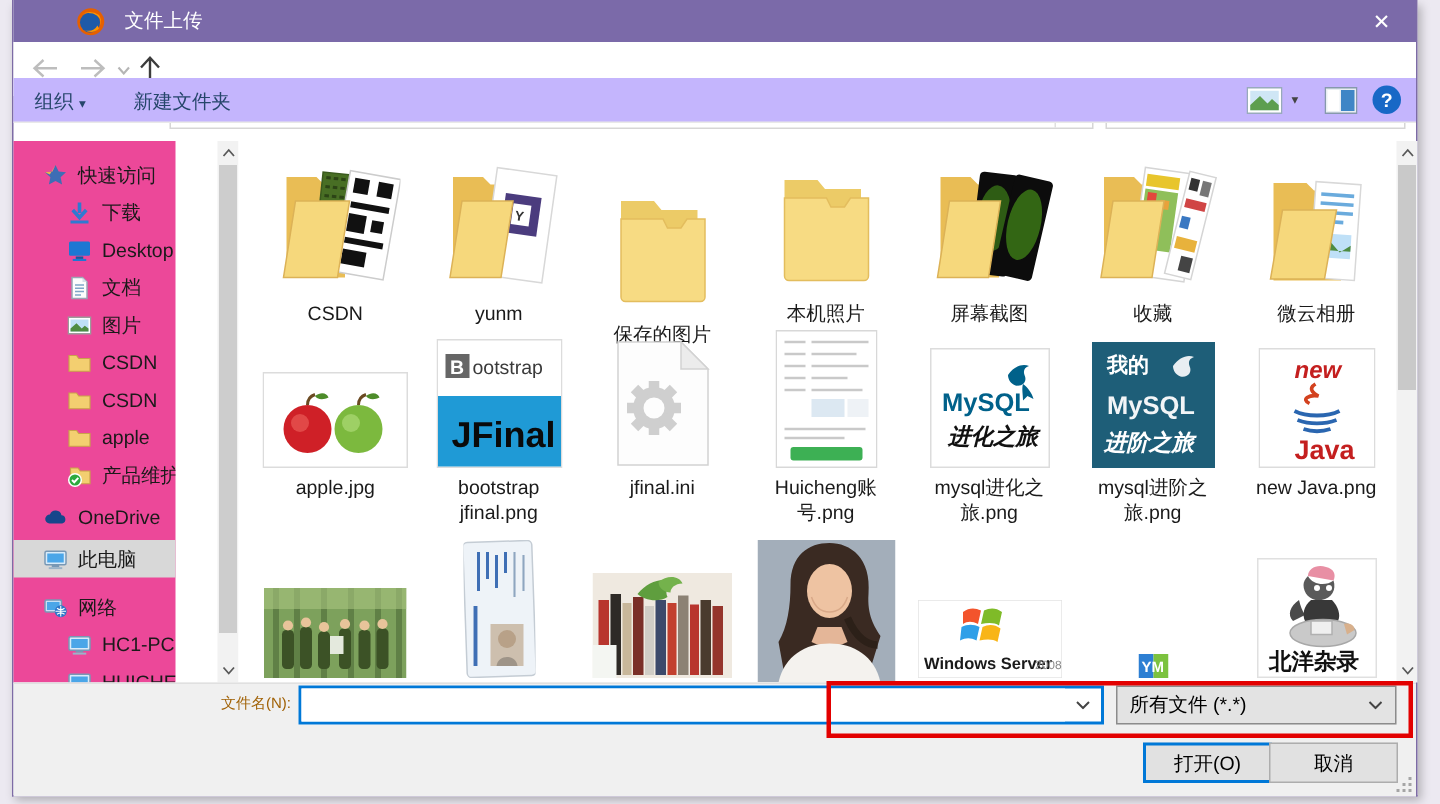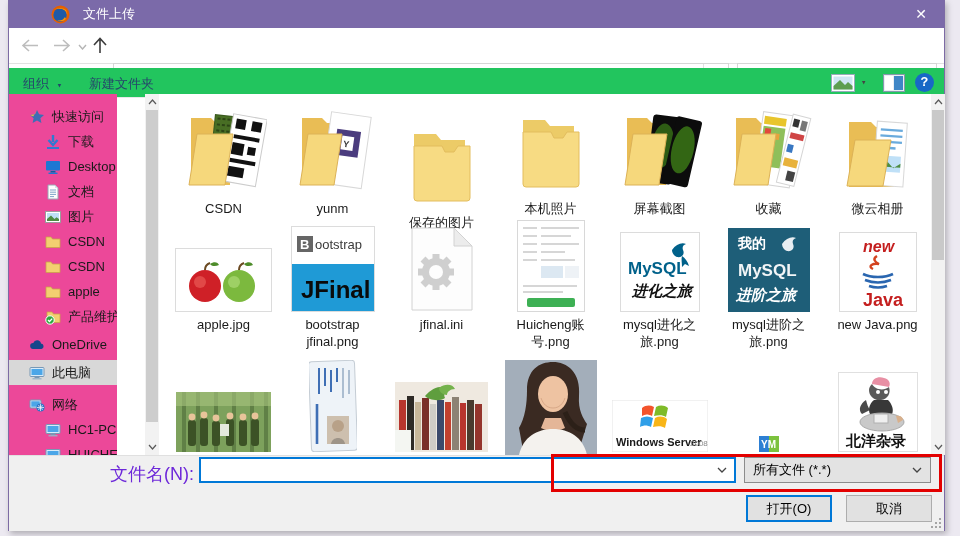--- a/index.html
+++ b/index.html
@@ -13,47 +13,47 @@
   
   .navbar{position:absolute;left:0;top:28px;width:100%;height:36px;background:#fff;border-bottom:1px solid #e2e2e2;box-sizing:border-box;}
   .breadcrumb-box{position:absolute;left:104px;top:35px;width:616px;height:23px;border:1px solid #d6d6d6;background:#fff;display:flex;align-items:center;font-size:13px;color:#1a1a1a;box-sizing:border-box;}
   .crumb-sep{color:#666;margin:0 7px;font-size:12px;}
   .bc-right{position:absolute;right:0;top:0;height:100%;display:flex;align-items:center;}
   .bc-divider{width:1px;height:100%;background:#e0e0e0;margin:0 4px;}
   .searchbox{position:absolute;left:728px;top:35px;width:200px;height:23px;border:1px solid #d6d6d6;background:#fff;box-sizing:border-box;display:flex;align-items:center;}
   .searchbox input{border:none;outline:none;flex:1;font-size:13px;color:#333;padding-left:8px;font-family:inherit;background:transparent;}
   .searchbox input::placeholder{color:#575757;opacity:1;}
   
-  .cmdbar{position:absolute;left:0;top:68px;width:100%;height:30px;background:#22c55e;border-bottom:1px solid #e9e9e9;box-sizing:border-box;font-size:13px;color:#26466b;font-family:Liberation Mono, monospace;}
+  .cmdbar{position:absolute;left:0;top:52px;width:100%;height:30px;background:#c4b5fd;border-bottom:1px solid #e9e9e9;box-sizing:border-box;font-size:13px;color:#26466b;}
   .cmd{position:absolute;top:7px;cursor:default;}
   
   .sidebar{position:absolute;left:0;top:94px;width:108px;height:361px;background:#ec4899;overflow:hidden;}
   .srow{position:absolute;left:0;width:136px;height:25px;display:flex;align-items:center;font-size:13px;color:#1a1a1a;}
   .srow.sel{background:#d8d8d8;}
   .srow .ic{display:inline-flex;width:16px;height:16px;margin-right:7px;flex:none;}
   .sbar{position:absolute;left:136px;top:94px;width:14px;height:361px;background:#f2f2f2;}
   .sbar .thumb{position:absolute;left:1px;width:12px;background:#cdcdcd;}
   .scroll-ch{position:absolute;left:1px;width:12px;height:12px;display:flex;align-items:center;justify-content:center;}
   
   .main{position:absolute;left:150px;top:94px;width:772px;height:361px;background:#fff;overflow:hidden;}
   .mbar{position:absolute;left:922px;top:94px;width:14px;height:361px;background:#f2f2f2;}
   .cell{position:absolute;width:109px;text-align:center;}
   .th{display:flex;align-items:flex-end;justify-content:center;}
   .lbl{font-size:13px;color:#1a1a1a;line-height:17px;margin-top:4px;word-wrap:break-word;padding:0 4px;}
   
   .footer{position:absolute;left:0;top:455px;width:100%;height:76px;background:#f0f0f0;border-top:1px solid #e0e0e0;box-sizing:border-box;}
-  .fn-label{position:absolute;left:0;top:6px;width:185px;text-align:right;font-size:18px;color:#6d28d9;}
+  .fn-label{position:absolute;left:0;top:6px;width:185px;text-align:right;font-size:10px;color:#a16207;}
   .combo{position:absolute;left:190px;top:1px;width:537px;height:26px;border:2px solid #0078d7;background:#fff;box-sizing:border-box;display:flex;}
   .combo input{border:none;outline:none;flex:1;font-size:13px;font-family:inherit;padding-left:5px;}
   .combo .drop{width:24px;display:flex;align-items:center;justify-content:center;}
   .ftype{position:absolute;left:735px;top:1px;width:187px;height:26px;border:1px solid #8c8c8c;background:#e3e3e3;box-sizing:border-box;display:flex;align-items:center;font-size:13px;color:#000;}
   .ftype span{flex:1;padding-left:8px;}
   .ftype .drop{width:26px;display:flex;align-items:center;justify-content:center;}
   .btn{position:absolute;top:39px;width:86px;height:27px;background:#e1e1e1;font-size:13px;color:#000;display:flex;align-items:center;justify-content:center;box-sizing:border-box;}
-  .btn.primary{border:2px solid #0078d7;}
+  .btn.primary{border:2px solid #0078d7;margin-left:16px;}
   .btn.plain{border:1px solid #adadad;}
   .annotation{position:absolute;left:542px;top:454px;width:391px;height:38px;border:3px solid #e30000;box-sizing:border-box;pointer-events:none;z-index:50;}
   .grip{position:absolute;right:3px;bottom:3px;width:12px;height:12px;}
   .grip i{position:absolute;width:2px;height:2px;background:#a5a5a5;}
 </style>
 </head>
 <body>
 
 <div class="window">
 

